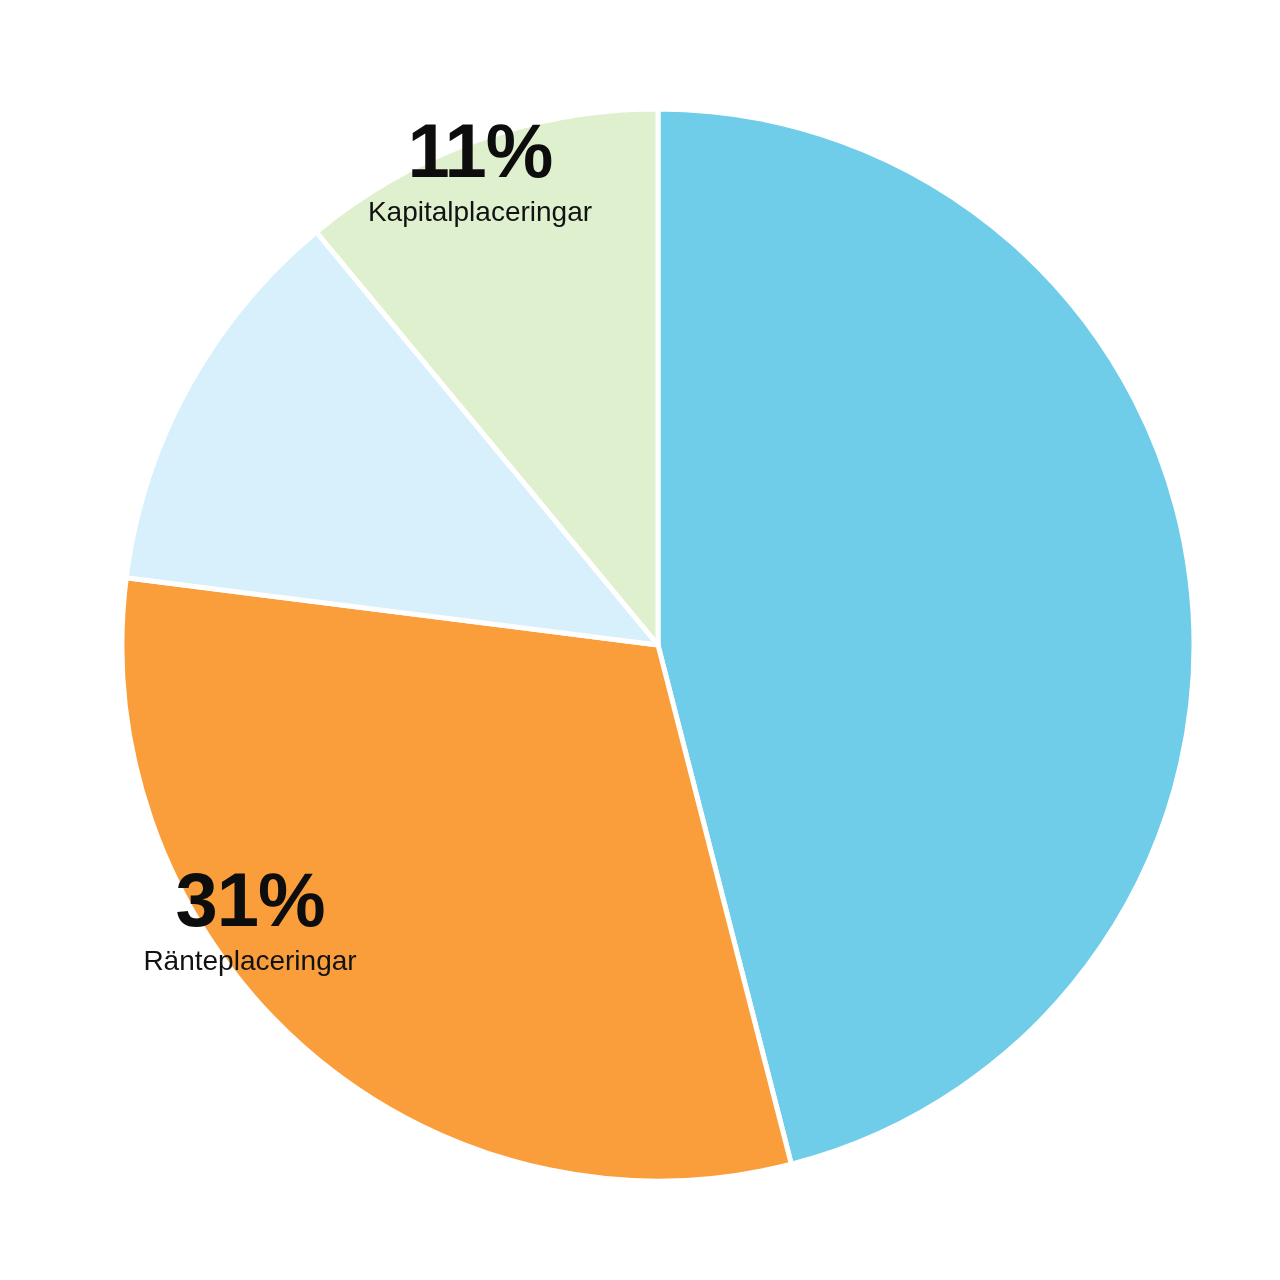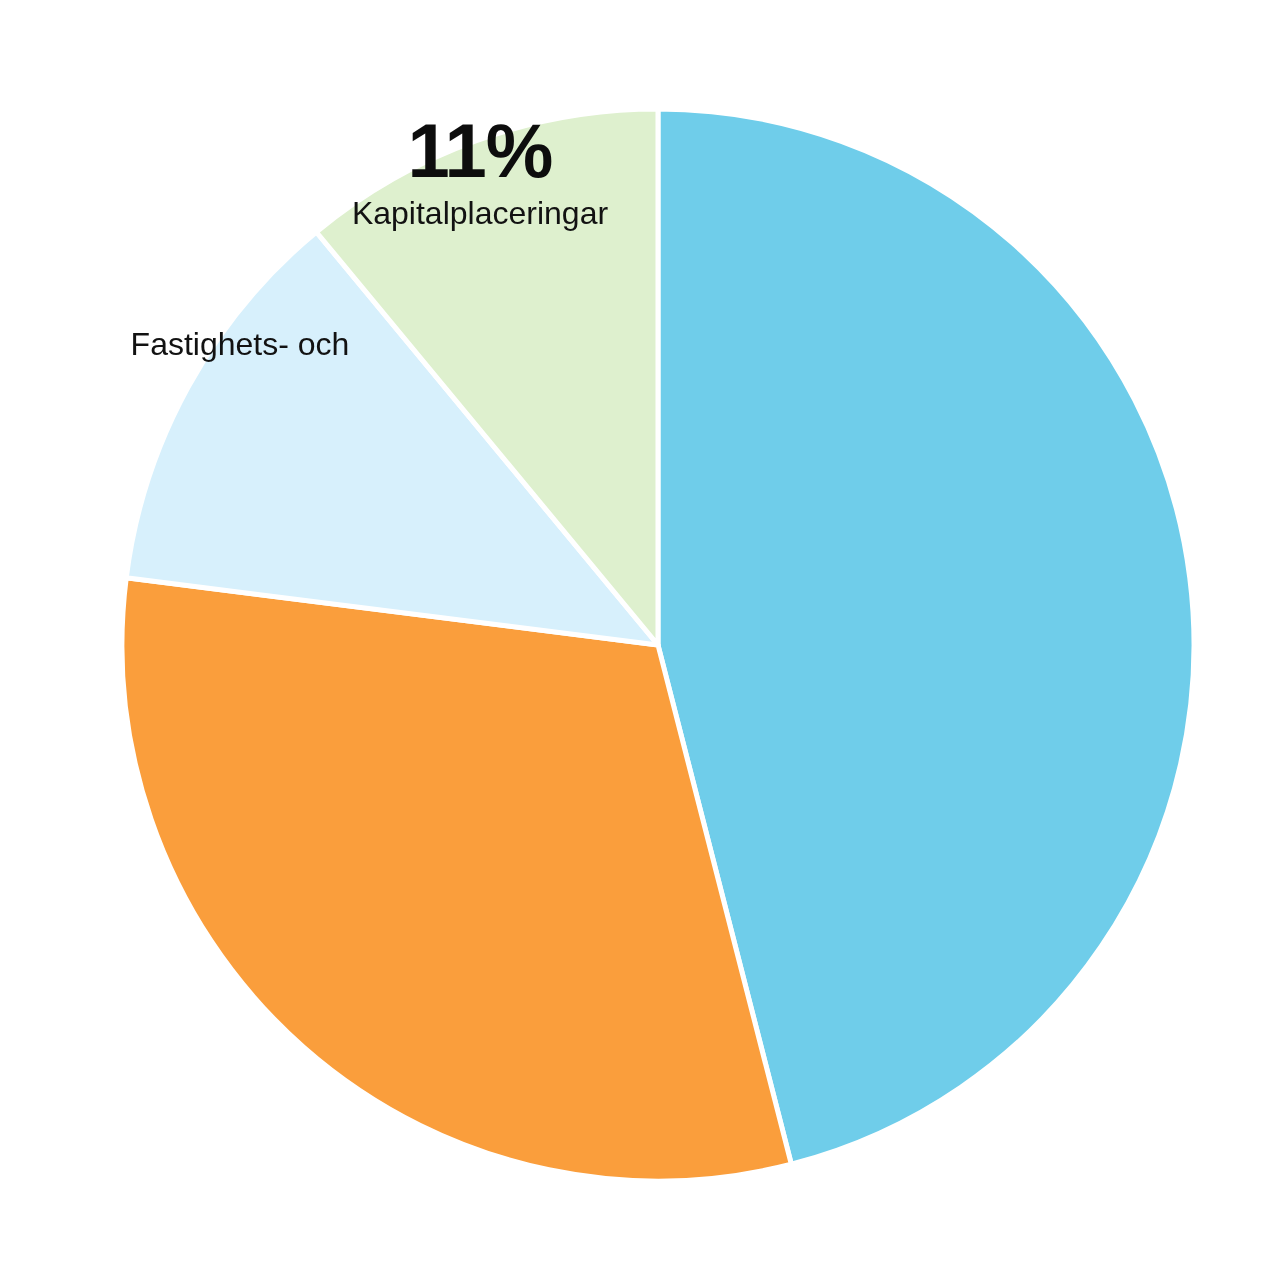--- a/index.html
+++ b/index.html
@@ -42,21 +42,21 @@
     display: block;
     font-weight: 700;
     font-size: 76px;
     letter-spacing: -1px;
     line-height: 1.0;
     color: #0d0d0d;
   }
   .slice-label .name {
     display: block;
     font-weight: 400;
-    font-size: 32px;
+    font-size: 28px;
     line-height: 1.18;
     margin-top: 6px;
     color: #121212;
   }
   .slice-label .name .ln {
     display: block;
   }
 
   
   #label-aktie {
@@ -90,24 +90,29 @@
     <rect x="0" y="0" width="1280" height="1280" fill="#ffffff"></rect>
     <g id="pie-slices">
         <path d="M 658 645 L 658.00 109.00 A 536 536 0 0 1 791.30 1164.16 Z" fill="#6FCDEA" stroke="#FFFFFF" stroke-width="5" stroke-linejoin="round"></path>
         <path d="M 658 645 L 791.30 1164.16 A 536 536 0 0 1 126.23 577.82 Z" fill="#FA9E3C" stroke="#FFFFFF" stroke-width="5" stroke-linejoin="round"></path>
         <path d="M 658 645 L 126.23 577.82 A 536 536 0 0 1 316.34 232.00 Z" fill="#D7F0FC" stroke="#FFFFFF" stroke-width="5" stroke-linejoin="round"></path>
         <path d="M 658 645 L 316.34 232.00 A 536 536 0 0 1 658.00 109.00 Z" fill="#DEF0CE" stroke="#FFFFFF" stroke-width="5" stroke-linejoin="round"></path>
       </g>
   </svg>
 
 
+  <div class="slice-label" id="label-rante">
+    <span class="pct">31%</span>
+    <span class="name">
+      <span class="ln">Ränteplaceringar</span>
+    </span>
+  </div>
 
   <div class="slice-label" id="label-fastighet">
     <span class="name">
-      <span class="ln">Fastighets- och</span>
     </span>
   </div>
 
   <div class="slice-label" id="label-kapital">
     <span class="pct">11%</span>
     <span class="name">
       <span class="ln">Kapitalplaceringar</span>
     </span>
   </div>
 

